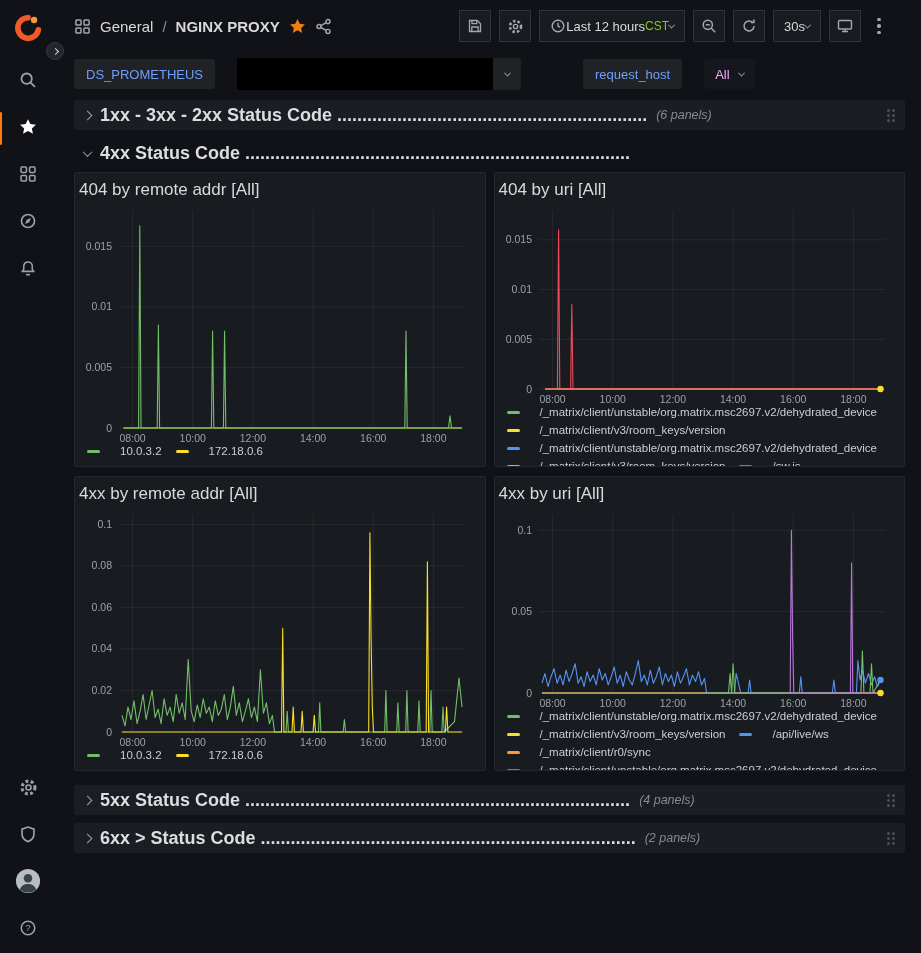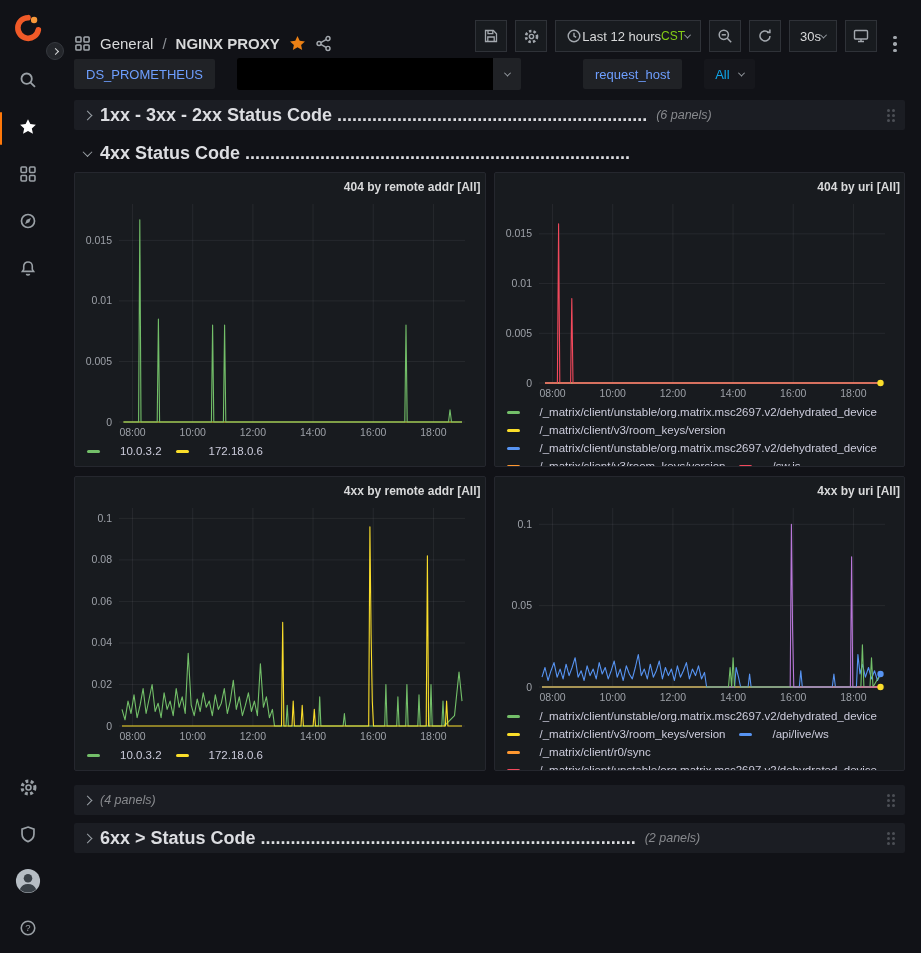--- a/index.html
+++ b/index.html
@@ -18,55 +18,55 @@
 
   
   .chev{display:inline-block;width:7px;height:7px;border-right:1.7px solid #9aa0a6;border-bottom:1.7px solid #9aa0a6}
   .chev.down{transform:rotate(45deg) translate(-1px,-1px)}
   .chev.right{transform:rotate(-45deg)}
   .chev.small{width:5px;height:5px;border-width:1.5px}
   .chev.light{border-color:#d8d9da}
 
   
   .main{flex:1;display:flex;flex-direction:column;min-width:0}
-  .topbar{height:52px;flex:none;display:flex;align-items:flex-end;gap:8px;padding:0 16px 0 18px}
+  .topbar{height:52px;flex:none;display:flex;align-items:center;gap:8px;padding:0 32px 0 18px}
   .crumbs{display:flex;align-items:center;gap:9px;margin-right:auto;color:#d8d9da}
   .crumb-section{font-size:15px;cursor:pointer}
   .crumb-sep{color:#8e9297;font-size:15px}
   .crumb-title{font-size:15px;font-weight:600;cursor:pointer}
   .icon-btn-bare{display:flex;align-items:center;justify-content:center;color:#a3a8ae;cursor:pointer}
   .btn{height:32px;display:inline-flex;align-items:center;padding:0 10px;background:#181b1f;border:1px solid #2f3238;border-radius:0;color:#d8d9da;font-size:13px;cursor:pointer;white-space:nowrap}
   .btn .ico{display:flex;color:#a3a8ae}
   .btn.sq{width:32px;padding:0;justify-content:center}
   .tz{color:#84cc16;font-size:12px}
   .kebab{display:flex;flex-direction:column;gap:3px;align-items:center;width:20px;cursor:pointer}
   .kebab i{width:3.5px;height:3.5px;border-radius:50%;background:#a3a8ae}
 
   
   .subbar{display:flex;align-items:center;gap:22px;padding:6px 16px 8px 18px;flex:none}
   .var-label{height:30px;display:flex;align-items:center;padding:0 12px;background:#202226;border-radius:2px;color:#6e9fff;font-size:13px;font-weight:500;cursor:pointer}
   .var-combo{display:flex;align-items:stretch;height:32px;background:#202226;border-radius:2px;overflow:hidden;cursor:pointer}
   .redacted{width:256px;background:#000}
   .combo-chev{width:28px;display:flex;align-items:center;justify-content:center}
   .var-gap{width:18px}
-  .var-value{height:30px;display:flex;align-items:center;gap:9px;padding:0 11px;color:#0ea5e9;font-size:13px;background:#16171c;border-radius:2px;cursor:pointer}
+  .var-value{height:30px;display:flex;align-items:center;gap:9px;padding:0 11px;color:#f0abfc;font-size:13px;background:#16171c;border-radius:2px;cursor:pointer}
 
   
   .dash{flex:1;padding:2px 16px 0 18px;overflow:hidden}
   .row-head{height:30px;display:flex;align-items:center;gap:9px;padding:0 8px 0 10px;border-radius:2px;cursor:pointer;margin-bottom:8px}
   .row-head.collapsed{background:#1b1d23}
   .row-head.expanded{background:transparent;margin:6px 0 4px}
   .row-title{font-weight:600;font-size:18px;color:#dcdde1;white-space:nowrap;overflow:hidden}
   .row-count{font-style:italic;font-size:12.5px;color:#87898d;flex:none}
   .drag{margin-left:auto;display:grid;grid-template-columns:repeat(2,3px);grid-auto-rows:3px;gap:2px;padding:2px;cursor:grab}
   .drag i{background:#4c4f55;border-radius:50%}
 
   .panel-grid{display:grid;grid-template-columns:1fr 1fr;gap:9px 8px;margin-bottom:14px}
   .panel{background:#181b1f;border:1px solid #25272e;border-radius:2px;height:295px;display:flex;flex-direction:column;overflow:hidden}
-  .panel-title{flex:none;text-align:right;font-size:12px;font-weight:700;color:#d8d9da;padding:7px 4px 2px;cursor:pointer}
+  .panel-title{flex:none;text-align:left;font-size:17px;font-weight:400;color:#d8d9da;padding:7px 4px 2px;cursor:pointer}
   .chart-area{flex:1;min-height:0}
   .legend{flex:none;display:flex;flex-wrap:wrap;align-content:flex-start;column-gap:14px;row-gap:1px;padding:2px 6px 6px 12px;max-height:64px;overflow:hidden}
   .legend-item{display:inline-flex;align-items:center;gap:20px;font-size:11.5px;color:#ccccdc;white-space:nowrap;line-height:17px;cursor:pointer}
   .swatch{width:13px;height:3px;border-radius:2px;flex:none}
 </style>
 </head>
 <body>
 
 <div class="app">
 
@@ -454,20 +454,21 @@
               <span class="legend-item">
                 <span class="swatch" style="background: rgb(242, 73, 92);"></span>
                 <span>/_matrix/client/unstable/org.matrix.msc2697.v2/dehydrated_device</span>
               </span>
             </div>
           </div>
         </div>
 
       <div class="row-head collapsed">
         <span class="chev right"></span>
+        <span class="row-title">5xx Status Code .............................................................................</span>
         <span class="row-count">(4 panels)</span>
         <span class="drag">
             <i></i>
             <i></i>
             <i></i>
             <i></i>
             <i></i>
             <i></i>
           </span>
       </div>

